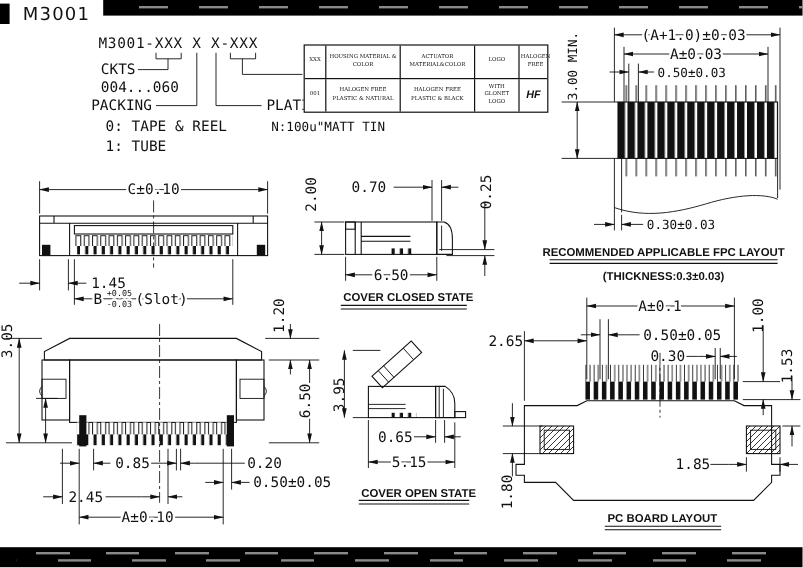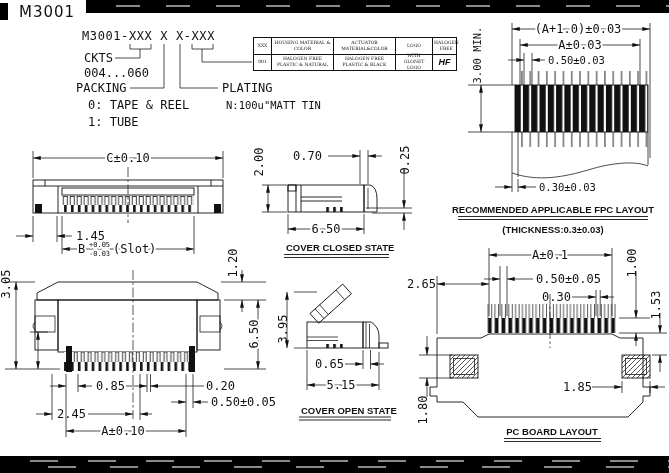--- a/index.html
+++ b/index.html
@@ -17,21 +17,21 @@
     background:repeating-linear-gradient(90deg,transparent 0 34px,#8a8a8a 34px 62px);}
   svg{position:absolute;left:0;top:0;}
   .ln{stroke:#111;stroke-width:0.9;fill:none;}
   .dl{stroke:#111;stroke-width:0.75;fill:none;}
   .cl{stroke:#111;stroke-width:0.7;fill:none;stroke-dasharray:10 2.5 2.5 2.5;}
   .t{font-family:"DejaVu Sans Mono",monospace;font-size:12px;fill:#111;}
   .ts{font-family:"DejaVu Sans Mono",monospace;font-size:10.5px;fill:#111;}
   .tt{font-family:"DejaVu Sans Mono",monospace;font-size:7px;fill:#111;}
   .halo{paint-order:stroke;stroke:#fff;stroke-width:4px;stroke-linejoin:round;}
   .cap{font-family:"Liberation Sans",sans-serif;font-weight:bold;font-size:9.5px;fill:#111;}
-  .spec-table{position:absolute;left:253px;top:37px;width:204px;height:34px;display:flex;
+  .spec-table{position:absolute;left:253px;top:37px;width:204px;height:57px;display:flex;
     flex-direction:column;border:1px solid #111;box-sizing:border-box;
     font-family:"DejaVu Serif",serif;font-size:4.5px;line-height:1.35;text-align:center;color:#111;background:#fff;}
   .tr{flex:1;display:flex;min-height:0;}
   .tr + .tr{border-top:1px solid #111;}
   .tc{display:flex;align-items:center;justify-content:center;padding:0 1px;box-sizing:border-box;}
   .tc + .tc{border-left:1px solid #111;}
   .c0{width:17px;flex:none;}
   .c1{width:62px;flex:none;}
   .c2{width:62px;flex:none;}
   .c3{width:37px;flex:none;}

